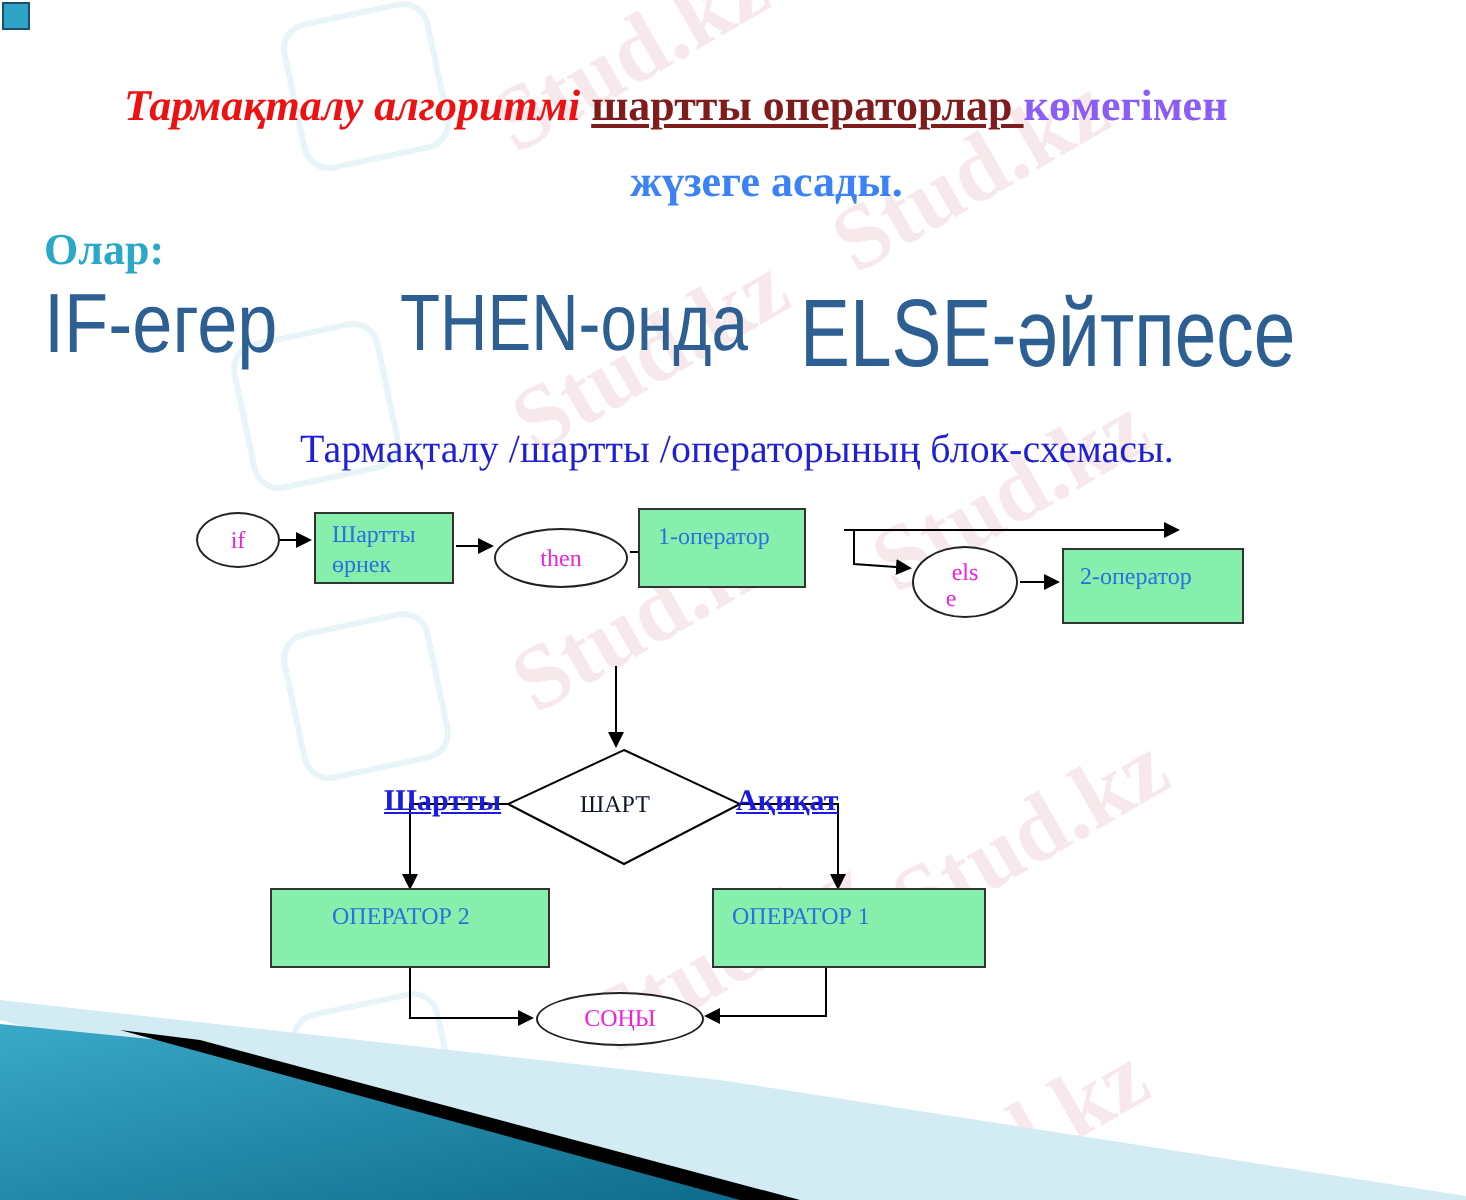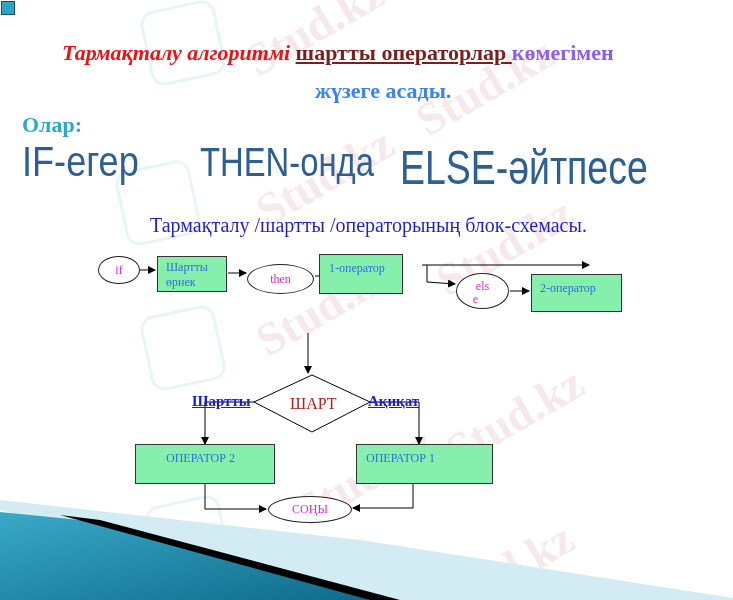--- a/index.html
+++ b/index.html
@@ -130,21 +130,21 @@
   <span>1-оператор</span>
 </div>
 <div class="abs ellipse" style="left:456px;top:273px;width:53px;height:36px;padding-top:6px;line-height:13px;overflow:visible;">
   <div>els</div>
   <div style="margin-left:-14px;">e</div>
 </div>
 <div class="abs box" style="left:531px;top:274px;width:91px;height:38px;padding:6px 0 0 8px;">
   <span>2-оператор</span>
 </div>
 
-<div class="abs" style="left:290px;top:395px;font-size:16px;color:#b91c1c;">ШАРТ</div>
+<div class="abs" style="left:290px;top:395px;font-size:12px;color:#0f172a;">ШАРТ</div>
 <div class="abs lbl-bold" style="left:192px;top:393px;">Шартты</div>
 <div class="abs lbl-bold" style="left:368px;top:393px;">Ақиқат</div>
 
 <div class="abs box" style="left:135px;top:444px;width:140px;height:40px;padding:6px 0 0 30px;">
   <span>ОПЕРАТОР 2</span>
 </div>
 <div class="abs box" style="left:356px;top:444px;width:137px;height:40px;padding:6px 0 0 9px;">
   <span>ОПЕРАТОР 1</span>
 </div>
 <div class="abs ellipse" style="left:268px;top:496px;width:84px;height:27px;line-height:25px;">

